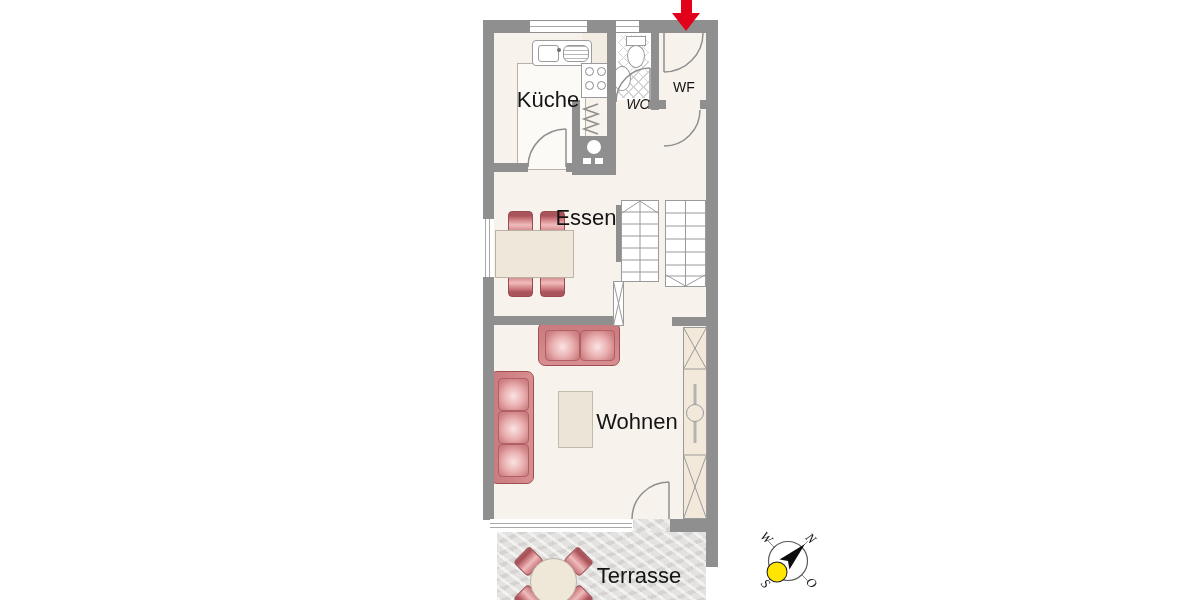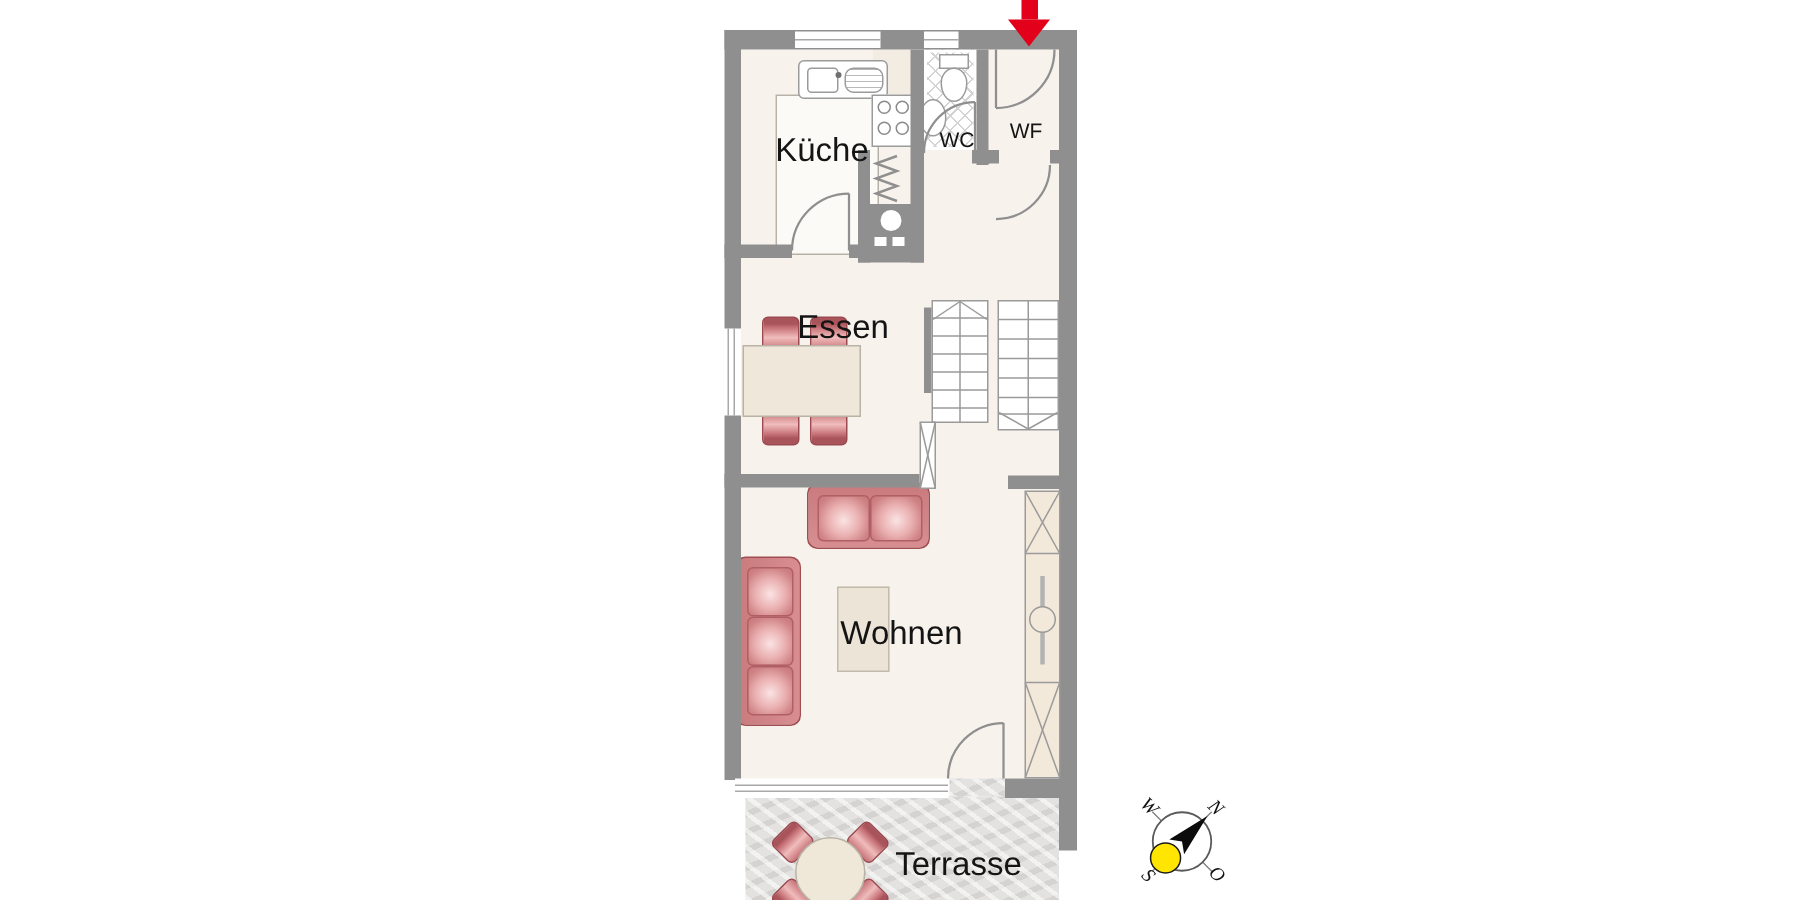--- a/index.html
+++ b/index.html
@@ -200,19 +200,19 @@
       <g font-family="'Liberation Serif',serif" font-style="italic" font-size="13" fill="#111" text-anchor="middle" dominant-baseline="middle">
         <text x="0" y="-31">N</text>
         <text x="32" y="0">O</text>
         <text x="0" y="33">S</text>
         <text x="-32" y="0">W</text>
       </g>
     </g>
   </svg>
 
   <div class="label" style="left:548px;top:100px;">Küche</div>
-  <div class="label small" style="left:638px;top:93px;">WC</div>
+  <div class="label small" style="left:638px;top:104px;font-style:italic;">WC</div>
   <div class="label small" style="left:684px;top:87px;">WF</div>
-  <div class="label" style="left:562px;top:218px;text-align:center;">Essen</div>
-  <div class="label" style="left:601px;top:422px;text-align:center;">Wohnen</div>
+  <div class="label" style="left:586px;top:218px;text-align:center;">Essen</div>
+  <div class="label" style="left:637px;top:422px;text-align:center;">Wohnen</div>
   <div class="label" style="left:639px;top:576px;">Terrasse</div>
 
 </div>
 
 </body></html>

